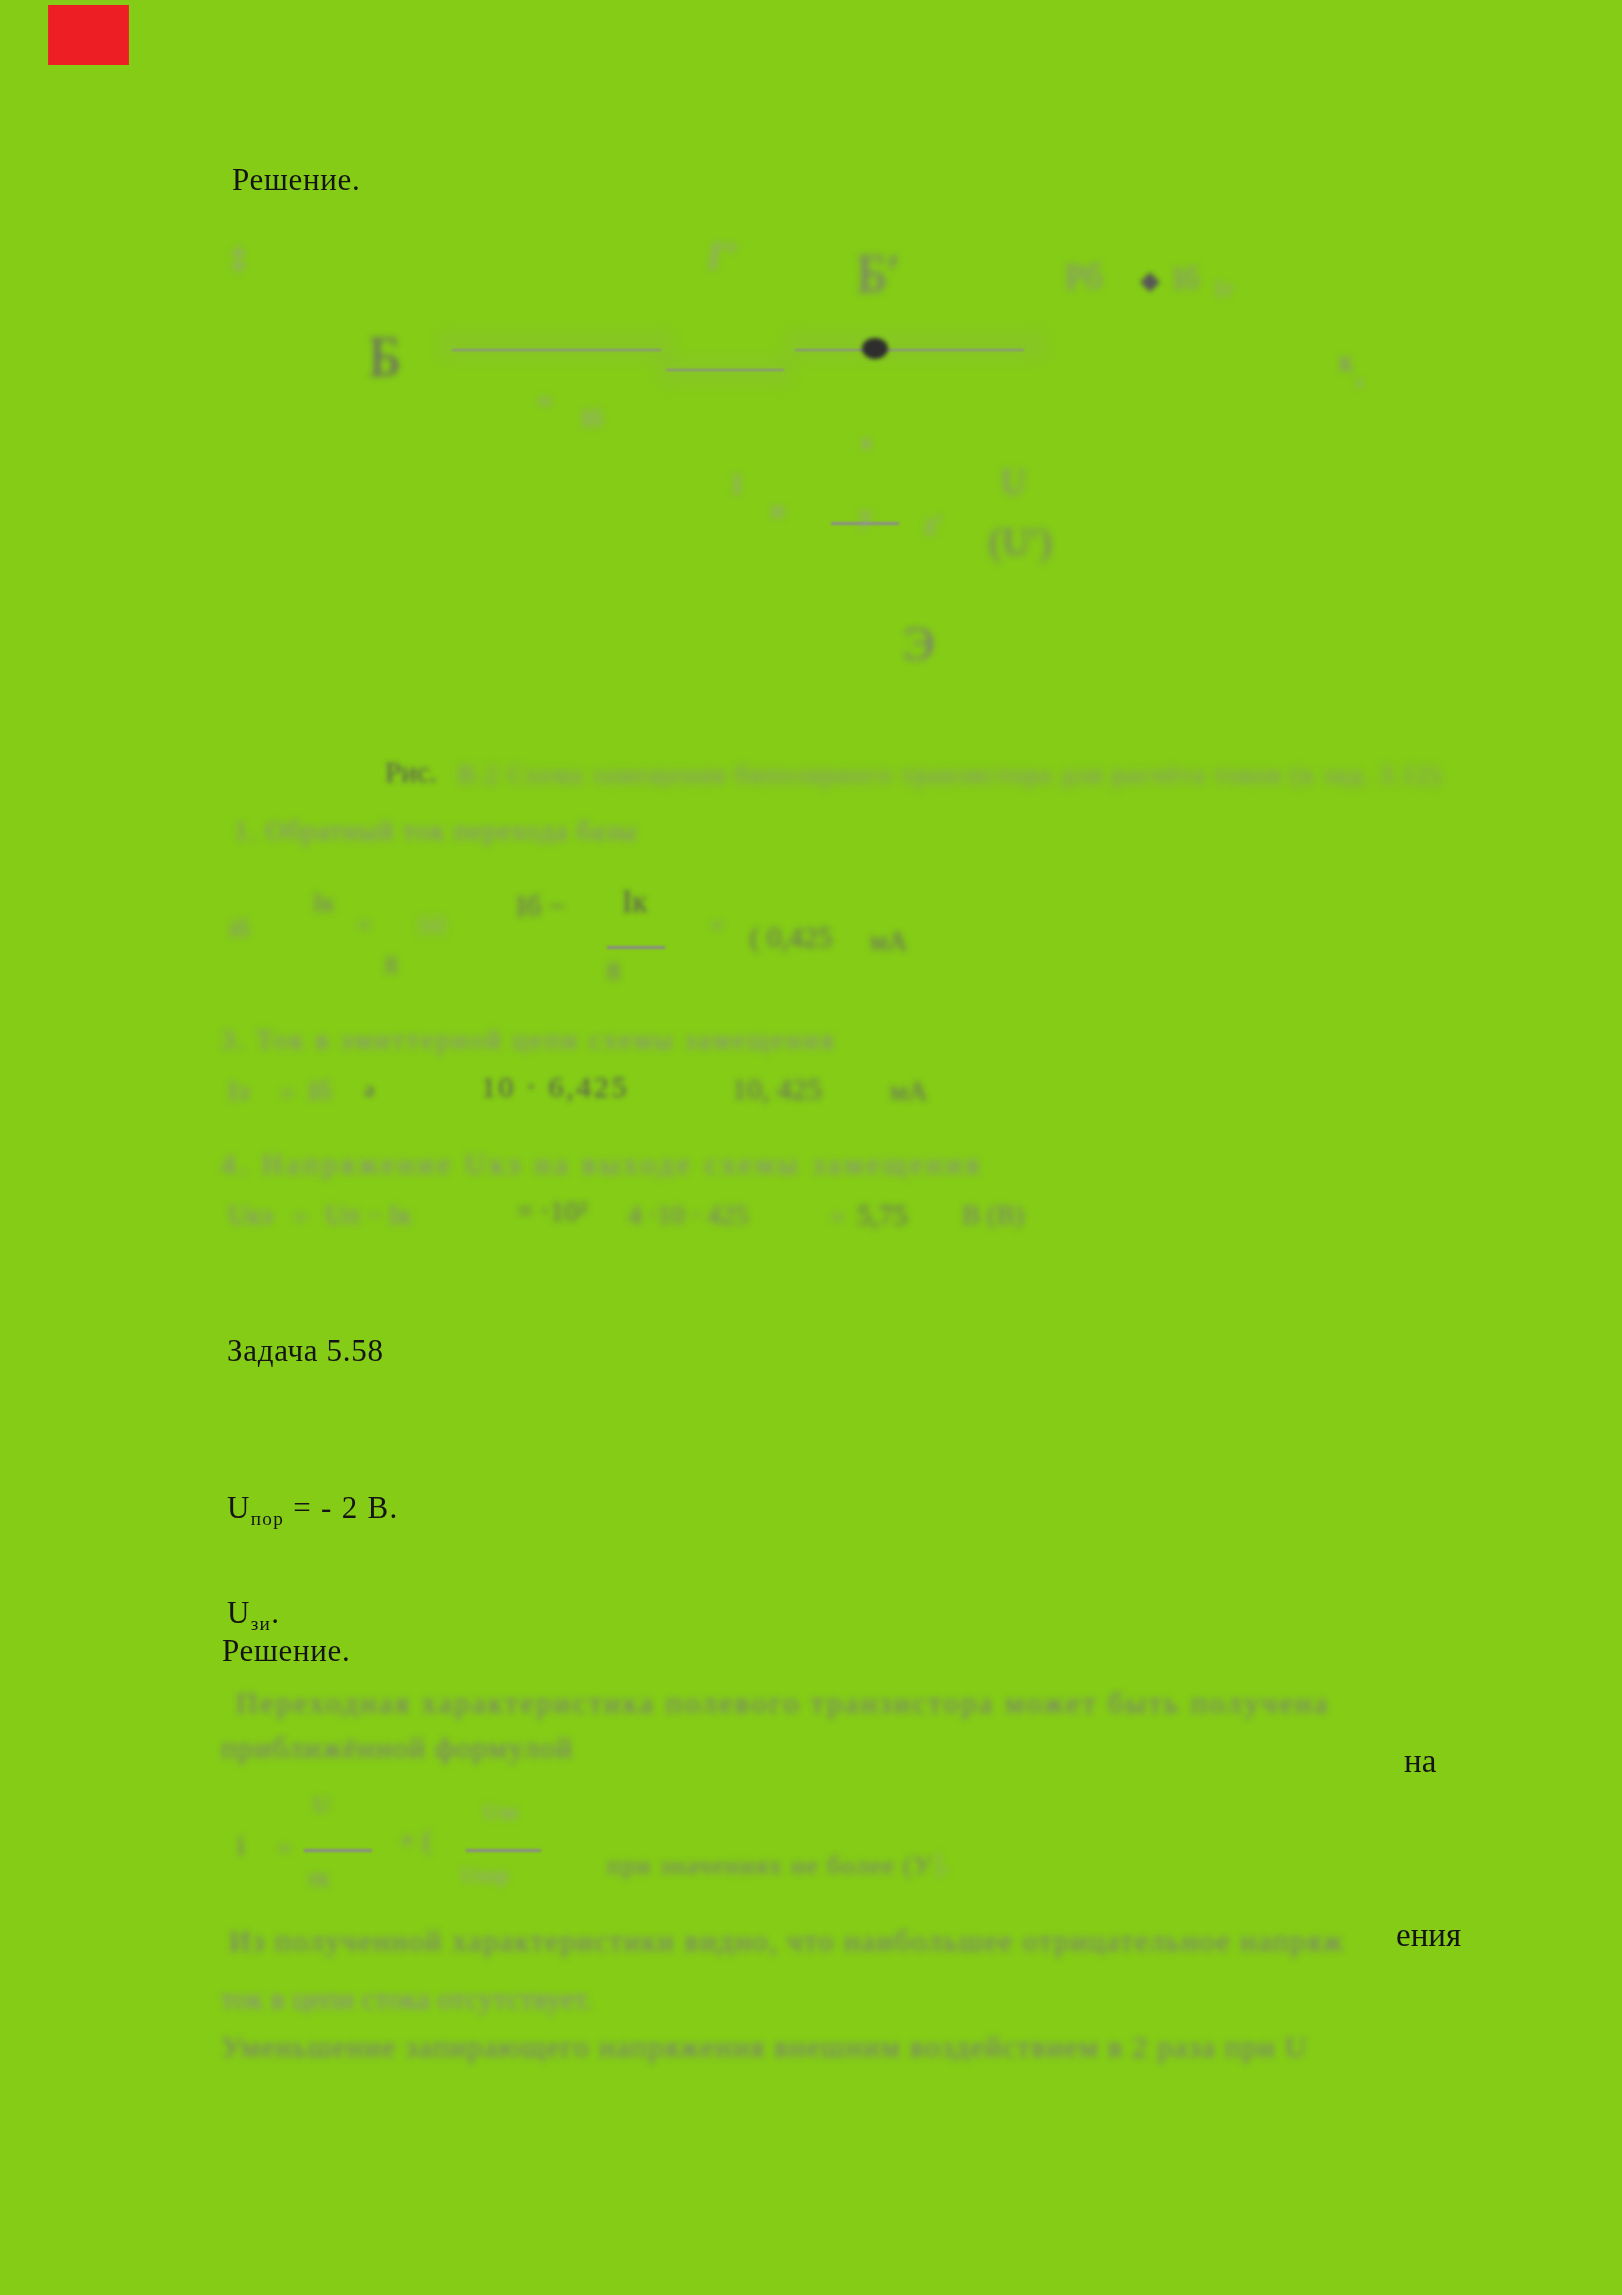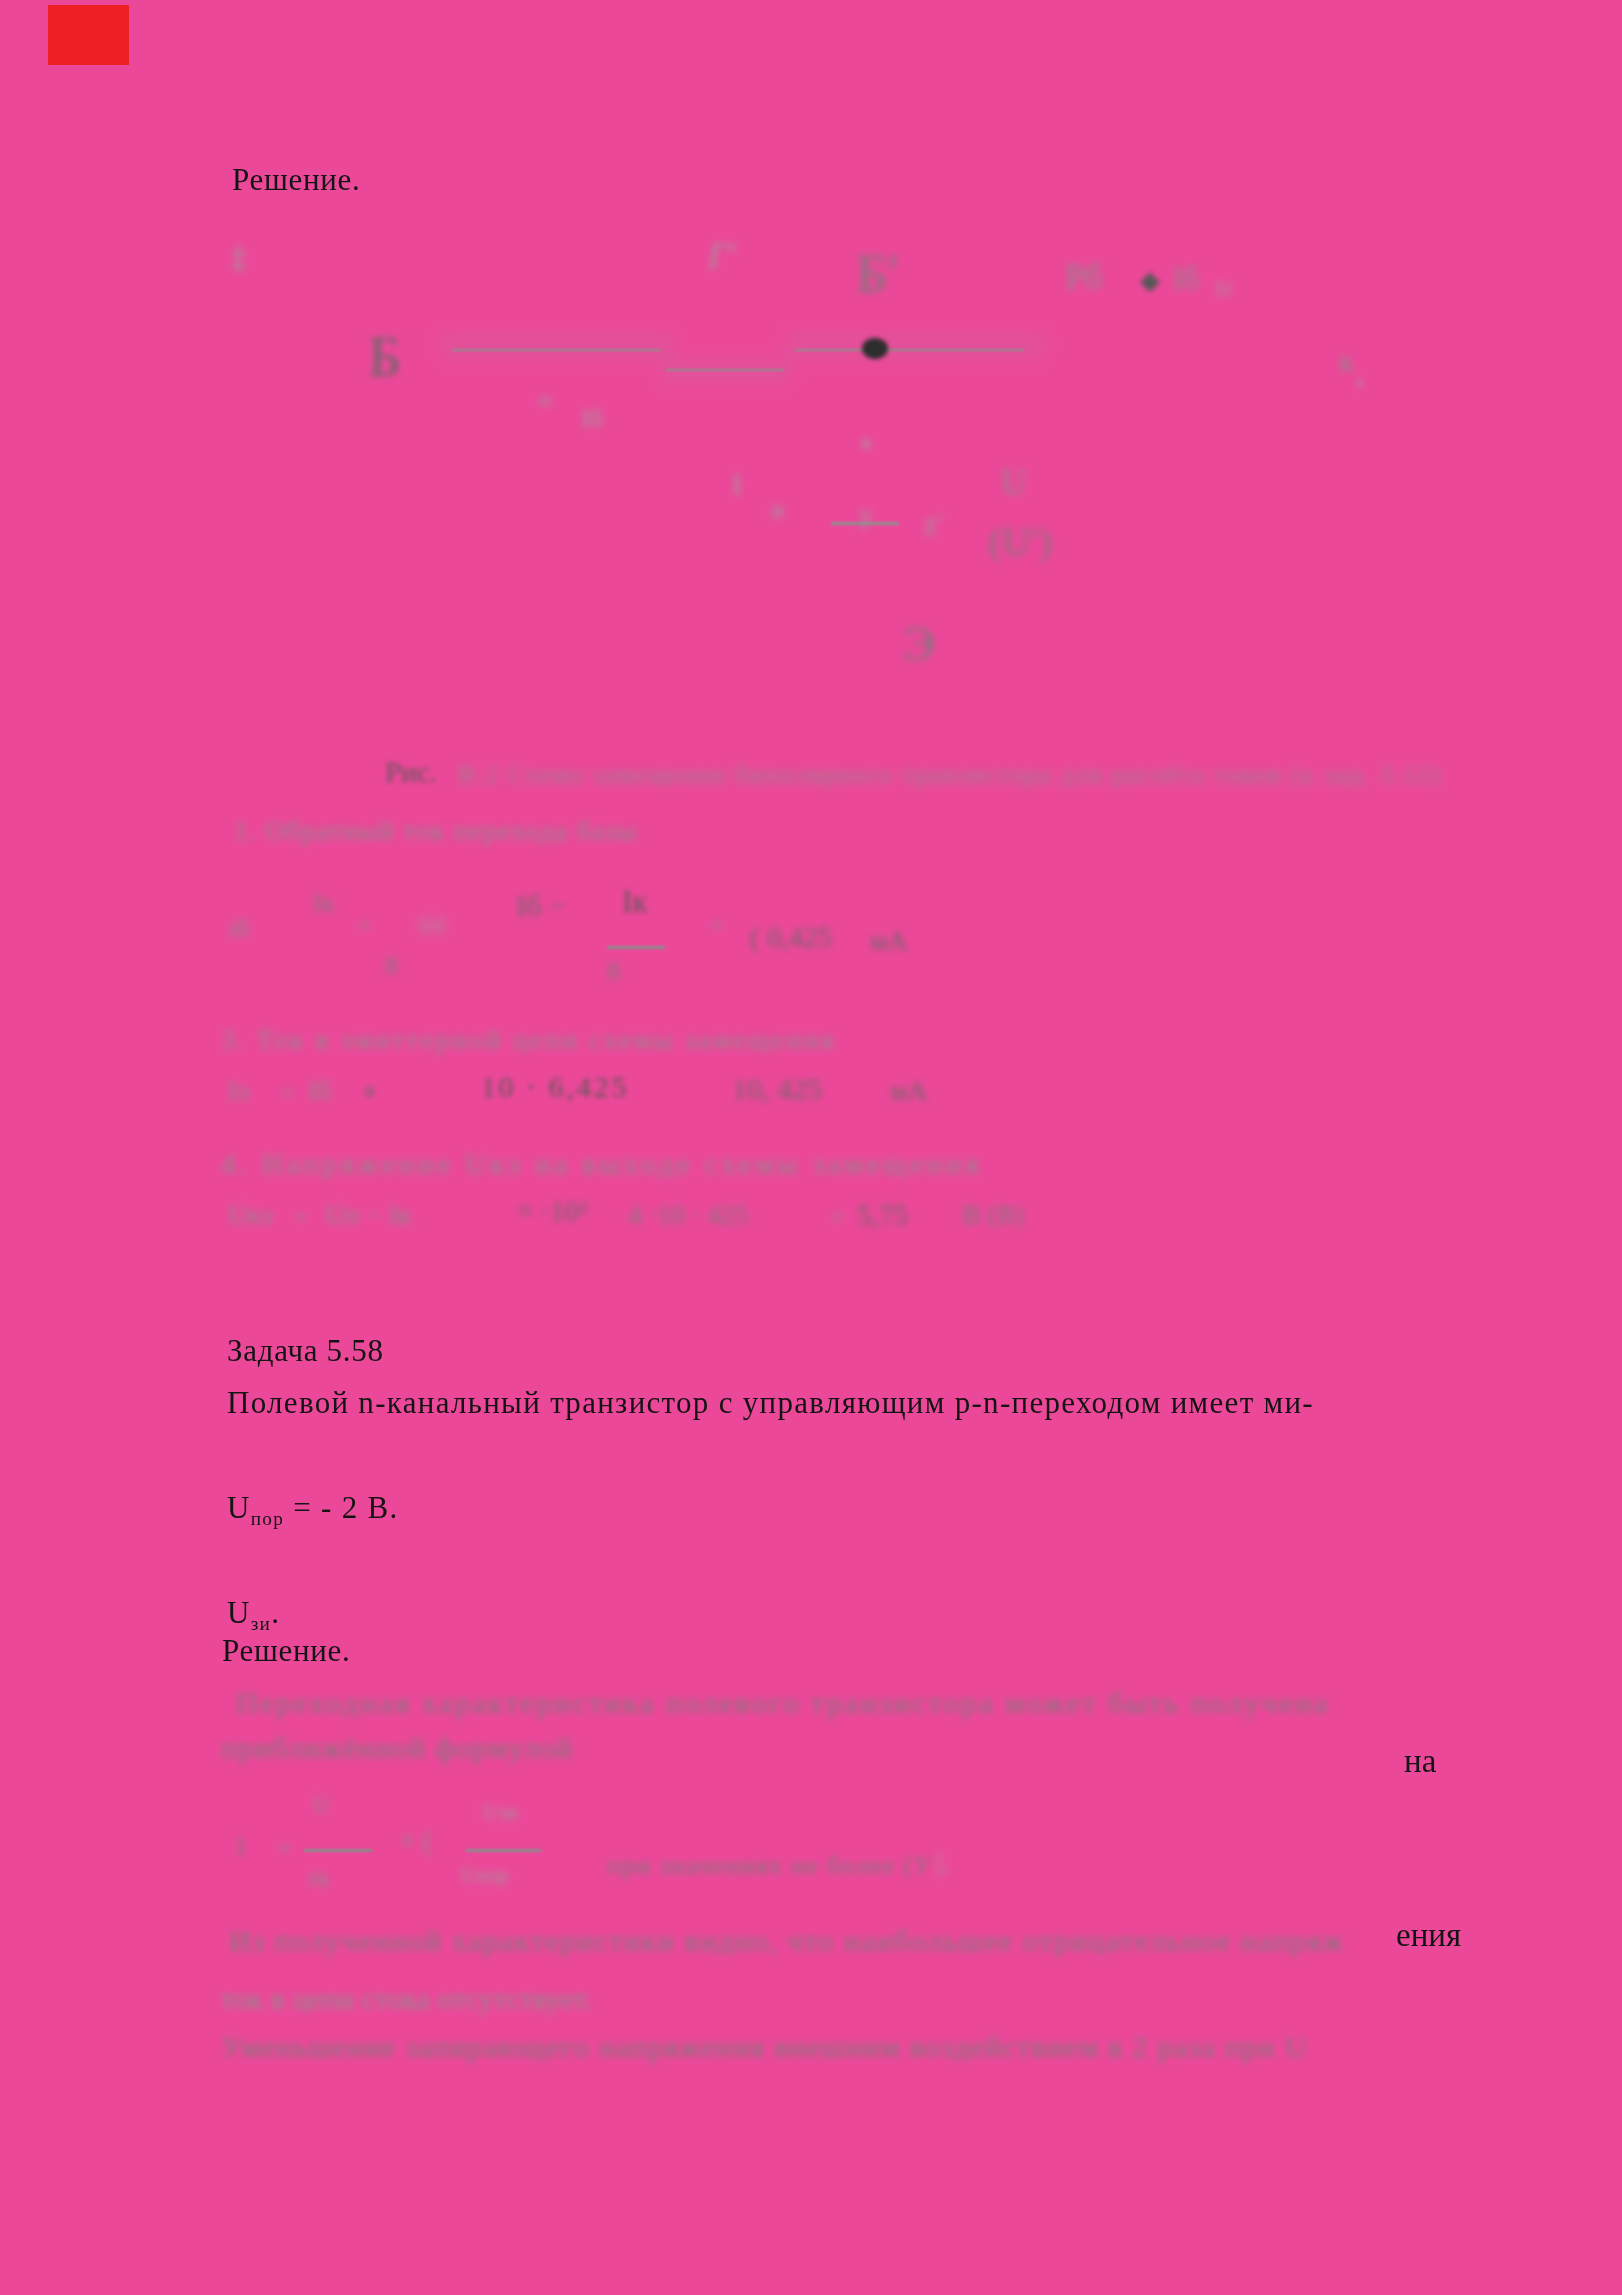--- a/index.html
+++ b/index.html
@@ -1,16 +1,16 @@
 <!DOCTYPE html>
 <html style="font-size:10.5px"><head>
 <meta charset="utf-8">
 <style>
   html,body{margin:0;padding:0;background:#ffffff;}
-  .page{position:relative;width:1623px;height:2295px;background:#ec4899;overflow:hidden;
+  .page{position:relative;width:1623px;height:2295px;background:#84cc16;overflow:hidden;
         font-family:"Liberation Serif",serif;}
   .t{position:absolute;white-space:nowrap;line-height:1;color:#222;
      font-family:"Liberation Serif",serif;} .b4{filter:blur(2.6px)}
   .b5{filter:blur(3.3px)} .b6{filter:blur(3.9px)} .b7{filter:blur(4.6px)}
   
   .c1{color:#141414} .c5{color:#575757} .c6{color:#686868}
   .c7{color:#7a7a7a} .c8{color:#8b8b8b} .c9{color:#9c9c9c}
   .it{font-style:italic}
   .wire{position:absolute;height:2px;background:#8d8d8d;filter:blur(1.3px);}
   .fbar{position:absolute;height:2.6px;background:#8a8a8a;filter:blur(1.3px);}
@@ -98,21 +98,20 @@
   <div class="t b6 c8" style="left:293px;top:1205px;font-size:26px">=</div>
   <div class="t b6 c8" style="left:325px;top:1201px;font-size:27.5px">Uп − Iк</div>
   <div class="t b5 c6" style="left:517px;top:1197px;font-size:29px">= ⋅10²</div>
   <div class="t b6 c7" style="left:628px;top:1201px;font-size:27.5px">4 ⋅10 ⋅ 425</div>
   <div class="t b6 c8" style="left:830px;top:1205px;font-size:26px">=</div>
   <div class="t b5 c6" style="left:857px;top:1201px;font-size:29px">5,75</div>
   <div class="t b5 c7" style="left:962px;top:1201px;font-size:27.5px">В (В)</div>
 
   <div class="t c1" style="left:227px;top:1335px;font-size:31px;letter-spacing:0.7px">Задача 5.58</div>
 
-  <div class="t c1" style="left:227px;top:1387px;font-size:31px;letter-spacing:1.3px">Полевой n-канальный транзистор с управляющим p-n-переходом имеет ми-</div>
 
 
   <div class="t c1" style="left:227px;top:1492px;font-size:31px;letter-spacing:1.3px"><span>U</span><sub>пор</sub><span> = - 2 В.</span></div>
 
 
   <div class="t c1" style="left:227px;top:1597px;font-size:31px;letter-spacing:1.3px"><span>U</span><sub>зи</sub><span>.</span></div>
 
   <div class="t c1" style="left:222px;top:1635px;font-size:31px;letter-spacing:0.7px">Решение.</div>
 
   <div class="t b5 c7" style="left:236px;top:1688px;font-size:30px;letter-spacing:2.6px">Переходная характеристика полевого транзистора может быть получена</div>

